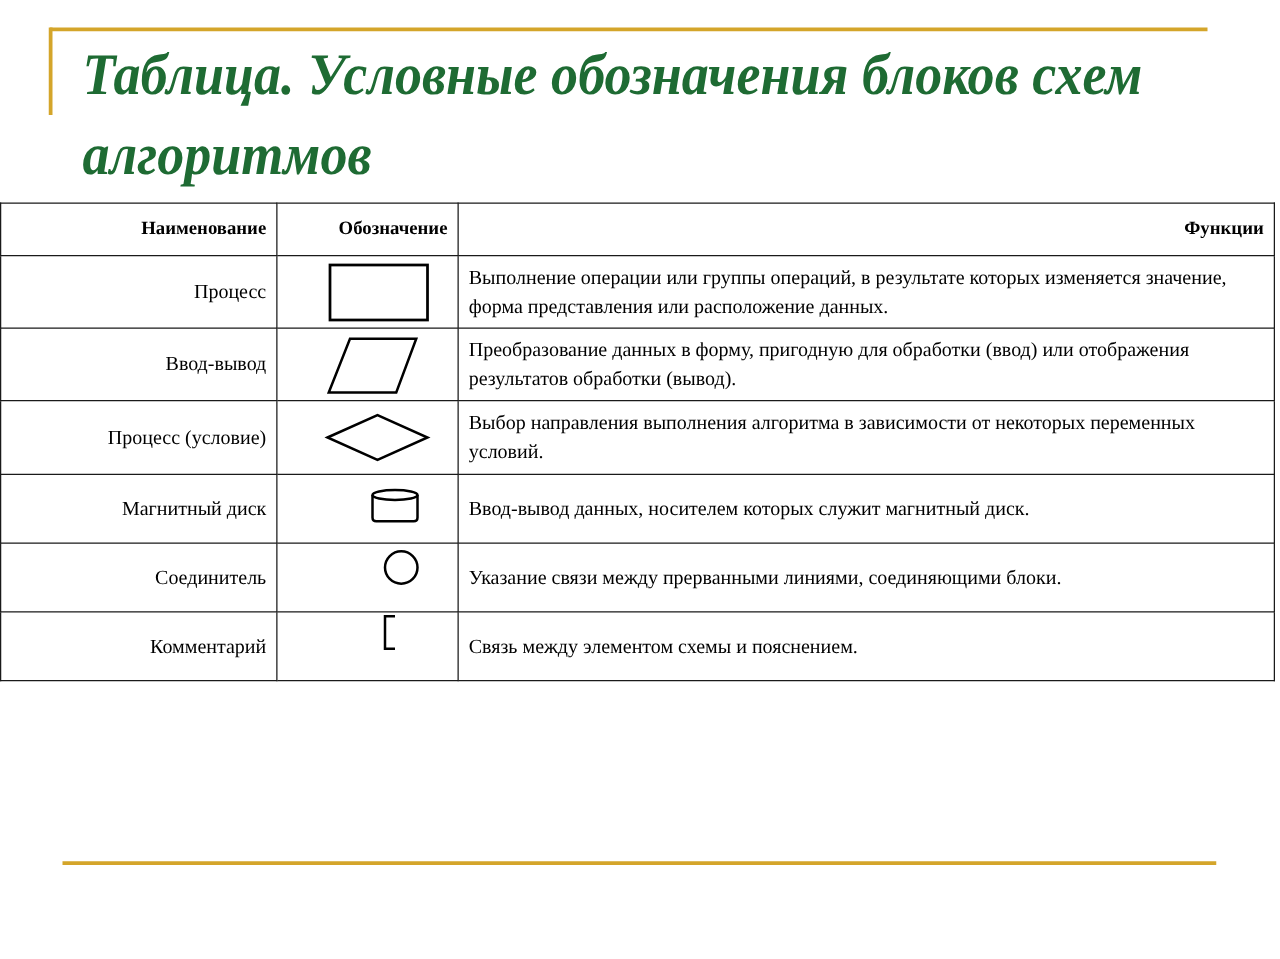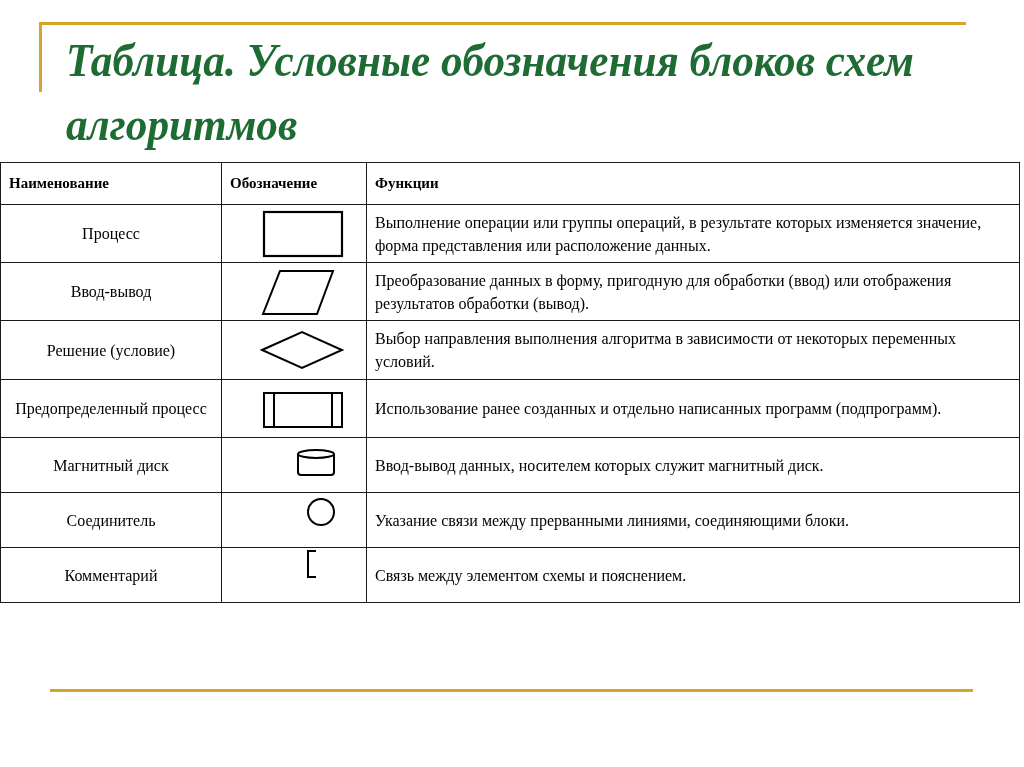--- a/index.html
+++ b/index.html
@@ -17,23 +17,23 @@
     color:#1E6B33; transform:scaleX(0.92); transform-origin:left top; letter-spacing:0px;
   }
   table.legend {
     position:absolute; left:0px; top:162px; width:1019px;
     border-collapse:collapse; table-layout:fixed;
     font-family:"Liberation Serif", "DejaVu Serif", serif; font-size:16px;
   }
   table.legend td, table.legend th {
     border:1.6px solid #1a1a1a; padding:0 8px; vertical-align:middle; line-height:23px;
   }
-  table.legend th { font-weight:bold; font-size:15px; height:41px; text-align:left; }
+  table.legend th { font-weight:bold; font-size:15px; height:41px; text-align:right; }
   th.col-symbol { font-weight:normal; }
-  td.name { text-align:center;margin-left:21px; }
+  td.name { text-align:right;margin-left:21px; }
   td.symbol { padding:0; position:relative; }
   td.symbol svg { display:block; }
   td.func { text-align:left; padding-left:10px; }
 </style>
 </head>
 <body>
 
 <div class="gold-top"></div>
 <div class="gold-left"></div>
 <div class="title">Таблица. Условные обозначения блоков схем алгоритмов</div>
@@ -67,40 +67,29 @@
       <td class="name">Ввод-вывод</td>
       <td class="symbol">
         <svg width="145" height="57">
           <polygon points="50,8 103,8 87,51 33,51" fill="none" stroke="#000" stroke-width="2"></polygon>
         </svg>
       </td>
       <td class="func">Преобразование данных в форму, пригодную для обработки (ввод) или отображения результатов обработки (вывод).</td>
     </tr>
 
     <tr style="height:59px">
-      <td class="name">Решение (условие)</td>
+      <td class="name">Процесс (условие)</td>
       <td class="symbol">
         <svg width="145" height="58">
           <polygon points="32,29 72,11 112,29 72,47" fill="none" stroke="#000" stroke-width="2"></polygon>
         </svg>
       </td>
       <td class="func">Выбор направления выполнения алгоритма в зависимости от некоторых переменных условий.</td>
     </tr>
 
-    <tr style="height:58px">
-      <td class="name">Предопределенный процесс</td>
-      <td class="symbol">
-        <svg width="145" height="57">
-          <rect x="34" y="13" width="78" height="34" fill="none" stroke="#000" stroke-width="2"></rect>
-          <line x1="44" y1="13" x2="44" y2="47" stroke="#000" stroke-width="2"></line>
-          <line x1="102" y1="13" x2="102" y2="47" stroke="#000" stroke-width="2"></line>
-        </svg>
-      </td>
-      <td class="func">Использование ранее созданных и отдельно написанных программ (подпрограмм).</td>
-    </tr>
 
 
     <tr style="height:55px">
       <td class="name">Магнитный диск</td>
       <td class="symbol">
         <svg width="145" height="54">
           <ellipse cx="86" cy="16" rx="18" ry="4" fill="none" stroke="#000" stroke-width="2"></ellipse>
           <path d="M68,16 L68,34 Q68,37 71,37 L101,37 Q104,37 104,34 L104,16" fill="none" stroke="#000" stroke-width="2"></path>
         </svg>
       </td>

